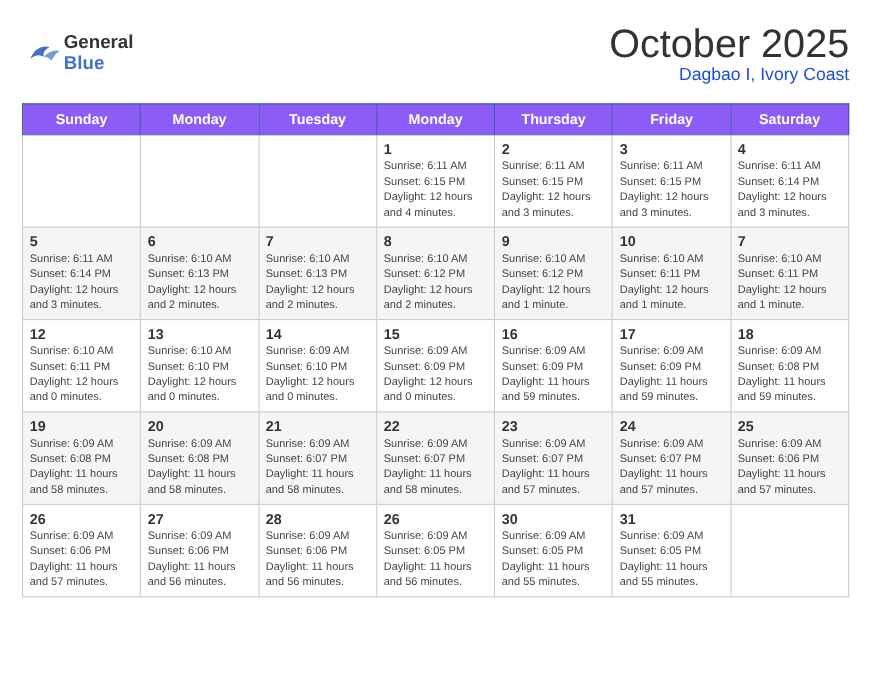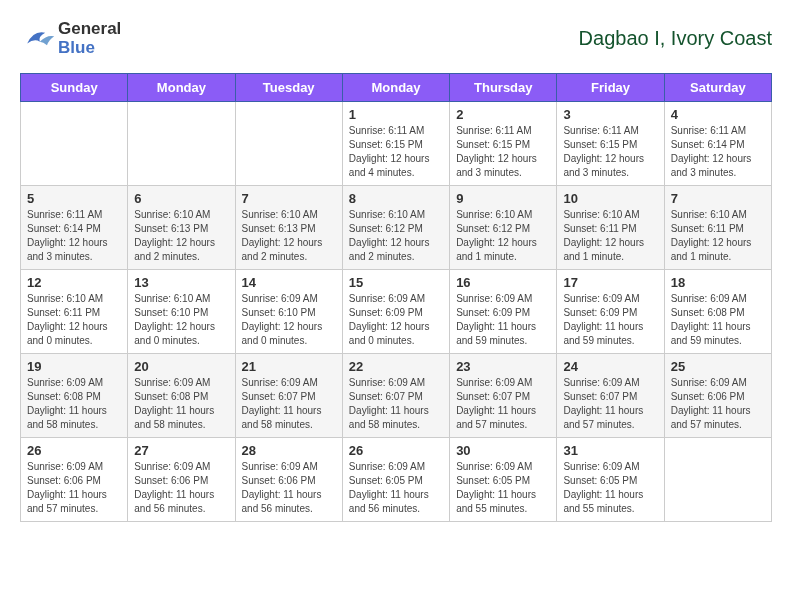--- a/index.html
+++ b/index.html
@@ -19,22 +19,22 @@
     .title-area {
       text-align: right;
     }
     .month-title {
       font-size: 36px;
       font-weight: 300;
       color: #333;
       line-height: 1.1;
     }
     .location-title {
-      font-size: 20px;
-      color: #14532d;
+      font-size: 16px;
+      color: #1d4ed8;
     }
     .calendar {
       width: 100%;
       border-collapse: collapse;
       border: 1px solid #ccc;
     }
     .calendar th {
       background-color: #8b5cf6;
       color: #fff;
       font-size: 13px;
@@ -92,20 +92,21 @@
         <path d="M8 20 Q15 5 28 8 Q20 12 22 18 Q16 14 8 20Z" fill="#4472c4"></path>
         <path d="M22 18 Q30 10 38 12 Q32 16 30 22 Q26 18 22 18Z" fill="#70a0d0"></path>
       </svg>
       <span style="display:flex; flex-direction:column; line-height:1.1; margin-left:2px;">
         <span style="font-size:17px; font-weight:bold; color:#333;">General</span>
         <span style="font-size:17px; font-weight:bold; color:#4472c4;">Blue</span>
       </span>
     </div>
   </div>
   <div class="title-area">
+    <div class="month-title">October 2025</div>
     <div class="location-title">Dagbao I, Ivory Coast</div>
   </div>
 </div>
 
 <table class="calendar">
   <thead>
     <tr>
     <th>Sunday</th>
         <th>Monday</th>
         <th>Tuesday</th>

